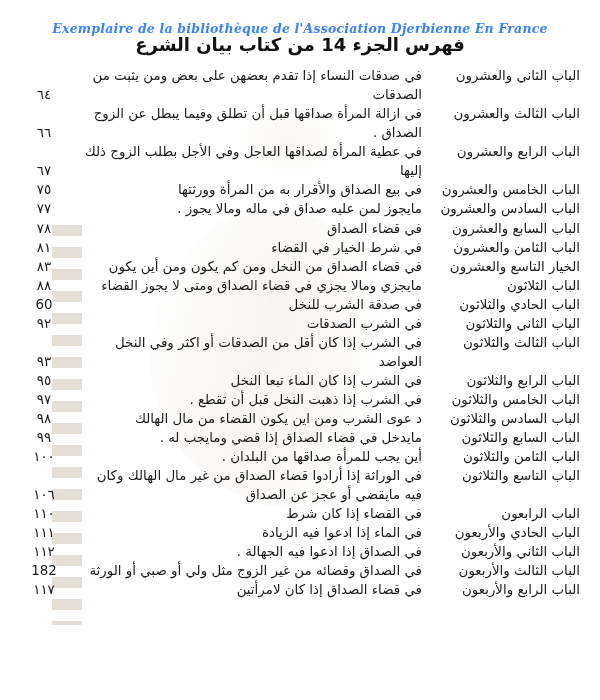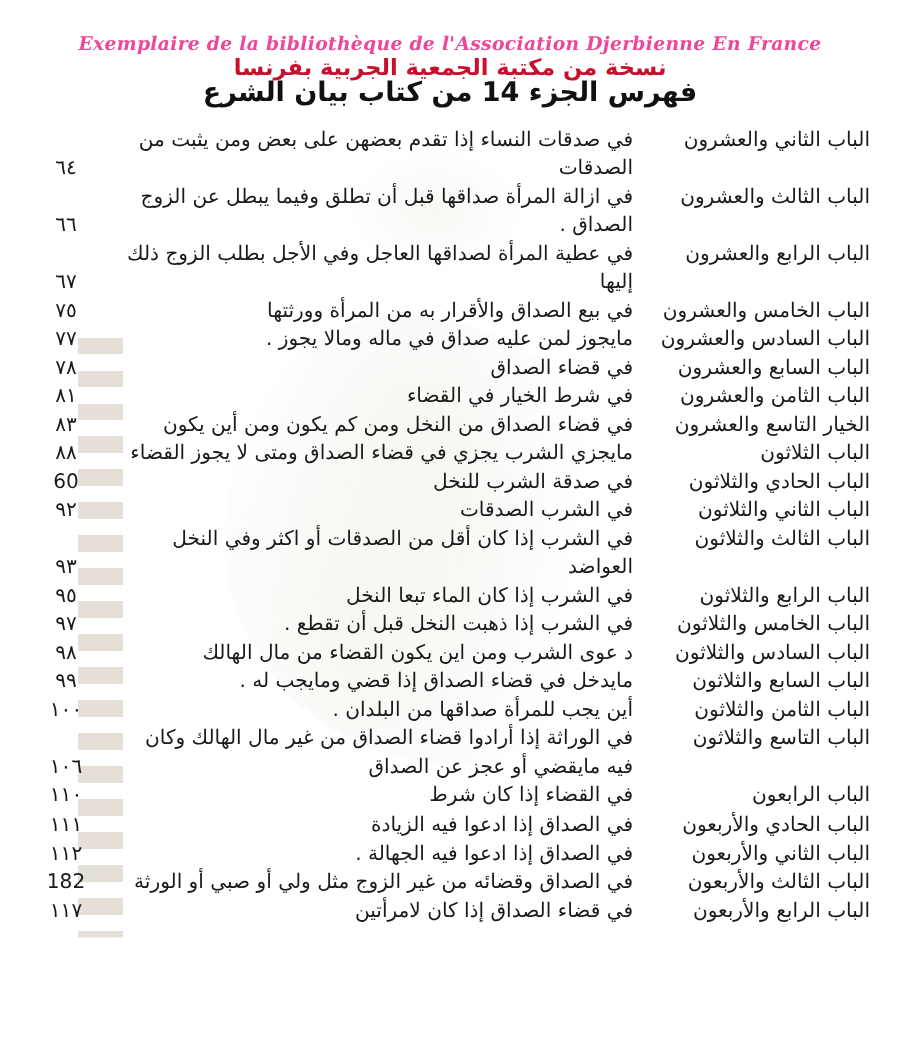--- a/index.html
+++ b/index.html
@@ -59,21 +59,21 @@
     position: relative;
     z-index: 2;
     padding: 0 18px;
     box-sizing: border-box;
     height: 100%;
   }
 
   
   .stamp {
     text-align: center;
-    color: #ec4899;
+    color: #3b82f6;
     font-family: "DejaVu Serif", "Liberation Serif", serif;
     font-style: italic;
     font-weight: bold;
     font-size: 12.5px;
     letter-spacing: 0.2px;
     padding-top: 22px;
     line-height: 1.1;
     direction: ltr;
   }
   .stamp-ar {
@@ -143,21 +143,20 @@
 </head>
 <body>
 
 <div class="watermark wm-center"></div>
 <div class="watermark wm-left-strip"></div>
 <div class="watermark wm-blob2"></div>
 
 <div class="page">
 
   <div class="stamp">Exemplaire de la bibliothèque de l'Association Djerbienne En France</div>
-  <div class="stamp-ar">نسخة من مكتبة الجمعية الجربية بفرنسا</div>
   <div class="title">فهرس الجزء 14 من كتاب بيان الشرع</div>
 
   <table class="index">
     <tbody>
         <tr>
           <td class="col-chapter">الباب الثاني والعشرون</td>
           <td class="col-text">
             <span class="txt-line">في صدقات النساء إذا تقدم بعضهن على بعض ومن يثبت من</span>
             <span class="txt-line">الصدقات</span>
           </td>
@@ -226,21 +225,21 @@
           <td class="col-text">
             <span class="txt-line">في قضاء الصداق من النخل ومن كم يكون ومن أين يكون</span>
           </td>
           <td class="col-page">
             <span class="page-num">٨٣</span>
           </td>
         </tr>
         <tr>
           <td class="col-chapter">الباب الثلاثون</td>
           <td class="col-text">
-            <span class="txt-line">مايجزي الشرب يجزي في قضاء الصداق ومتى لا يجوز القضاء</span>
+            <span class="txt-line">مايجزي ومالا يجزي في قضاء الصداق ومتى لا يجوز القضاء</span>
           </td>
           <td class="col-page">
             <span class="page-num">٨٨</span>
           </td>
         </tr>
         <tr>
           <td class="col-chapter">الباب الحادي والثلاثون</td>
           <td class="col-text">
             <span class="txt-line">في صدقة الشرب للنخل</span>
           </td>
@@ -327,21 +326,21 @@
           <td class="col-text">
             <span class="txt-line">في القضاء إذا كان شرط</span>
           </td>
           <td class="col-page">
             <span class="page-num">١١٠</span>
           </td>
         </tr>
         <tr>
           <td class="col-chapter">الباب الحادي والأربعون</td>
           <td class="col-text">
-            <span class="txt-line">في الصداق إذا ادعوا فيه الزيادة</span>
+            <span class="txt-line">في الماء إذا ادعوا فيه الزيادة</span>
           </td>
           <td class="col-page">
             <span class="page-num">١١١</span>
           </td>
         </tr>
         <tr>
           <td class="col-chapter">الباب الثاني والأربعون</td>
           <td class="col-text">
             <span class="txt-line">في الصداق إذا ادعوا فيه الجهالة .</span>
           </td>

